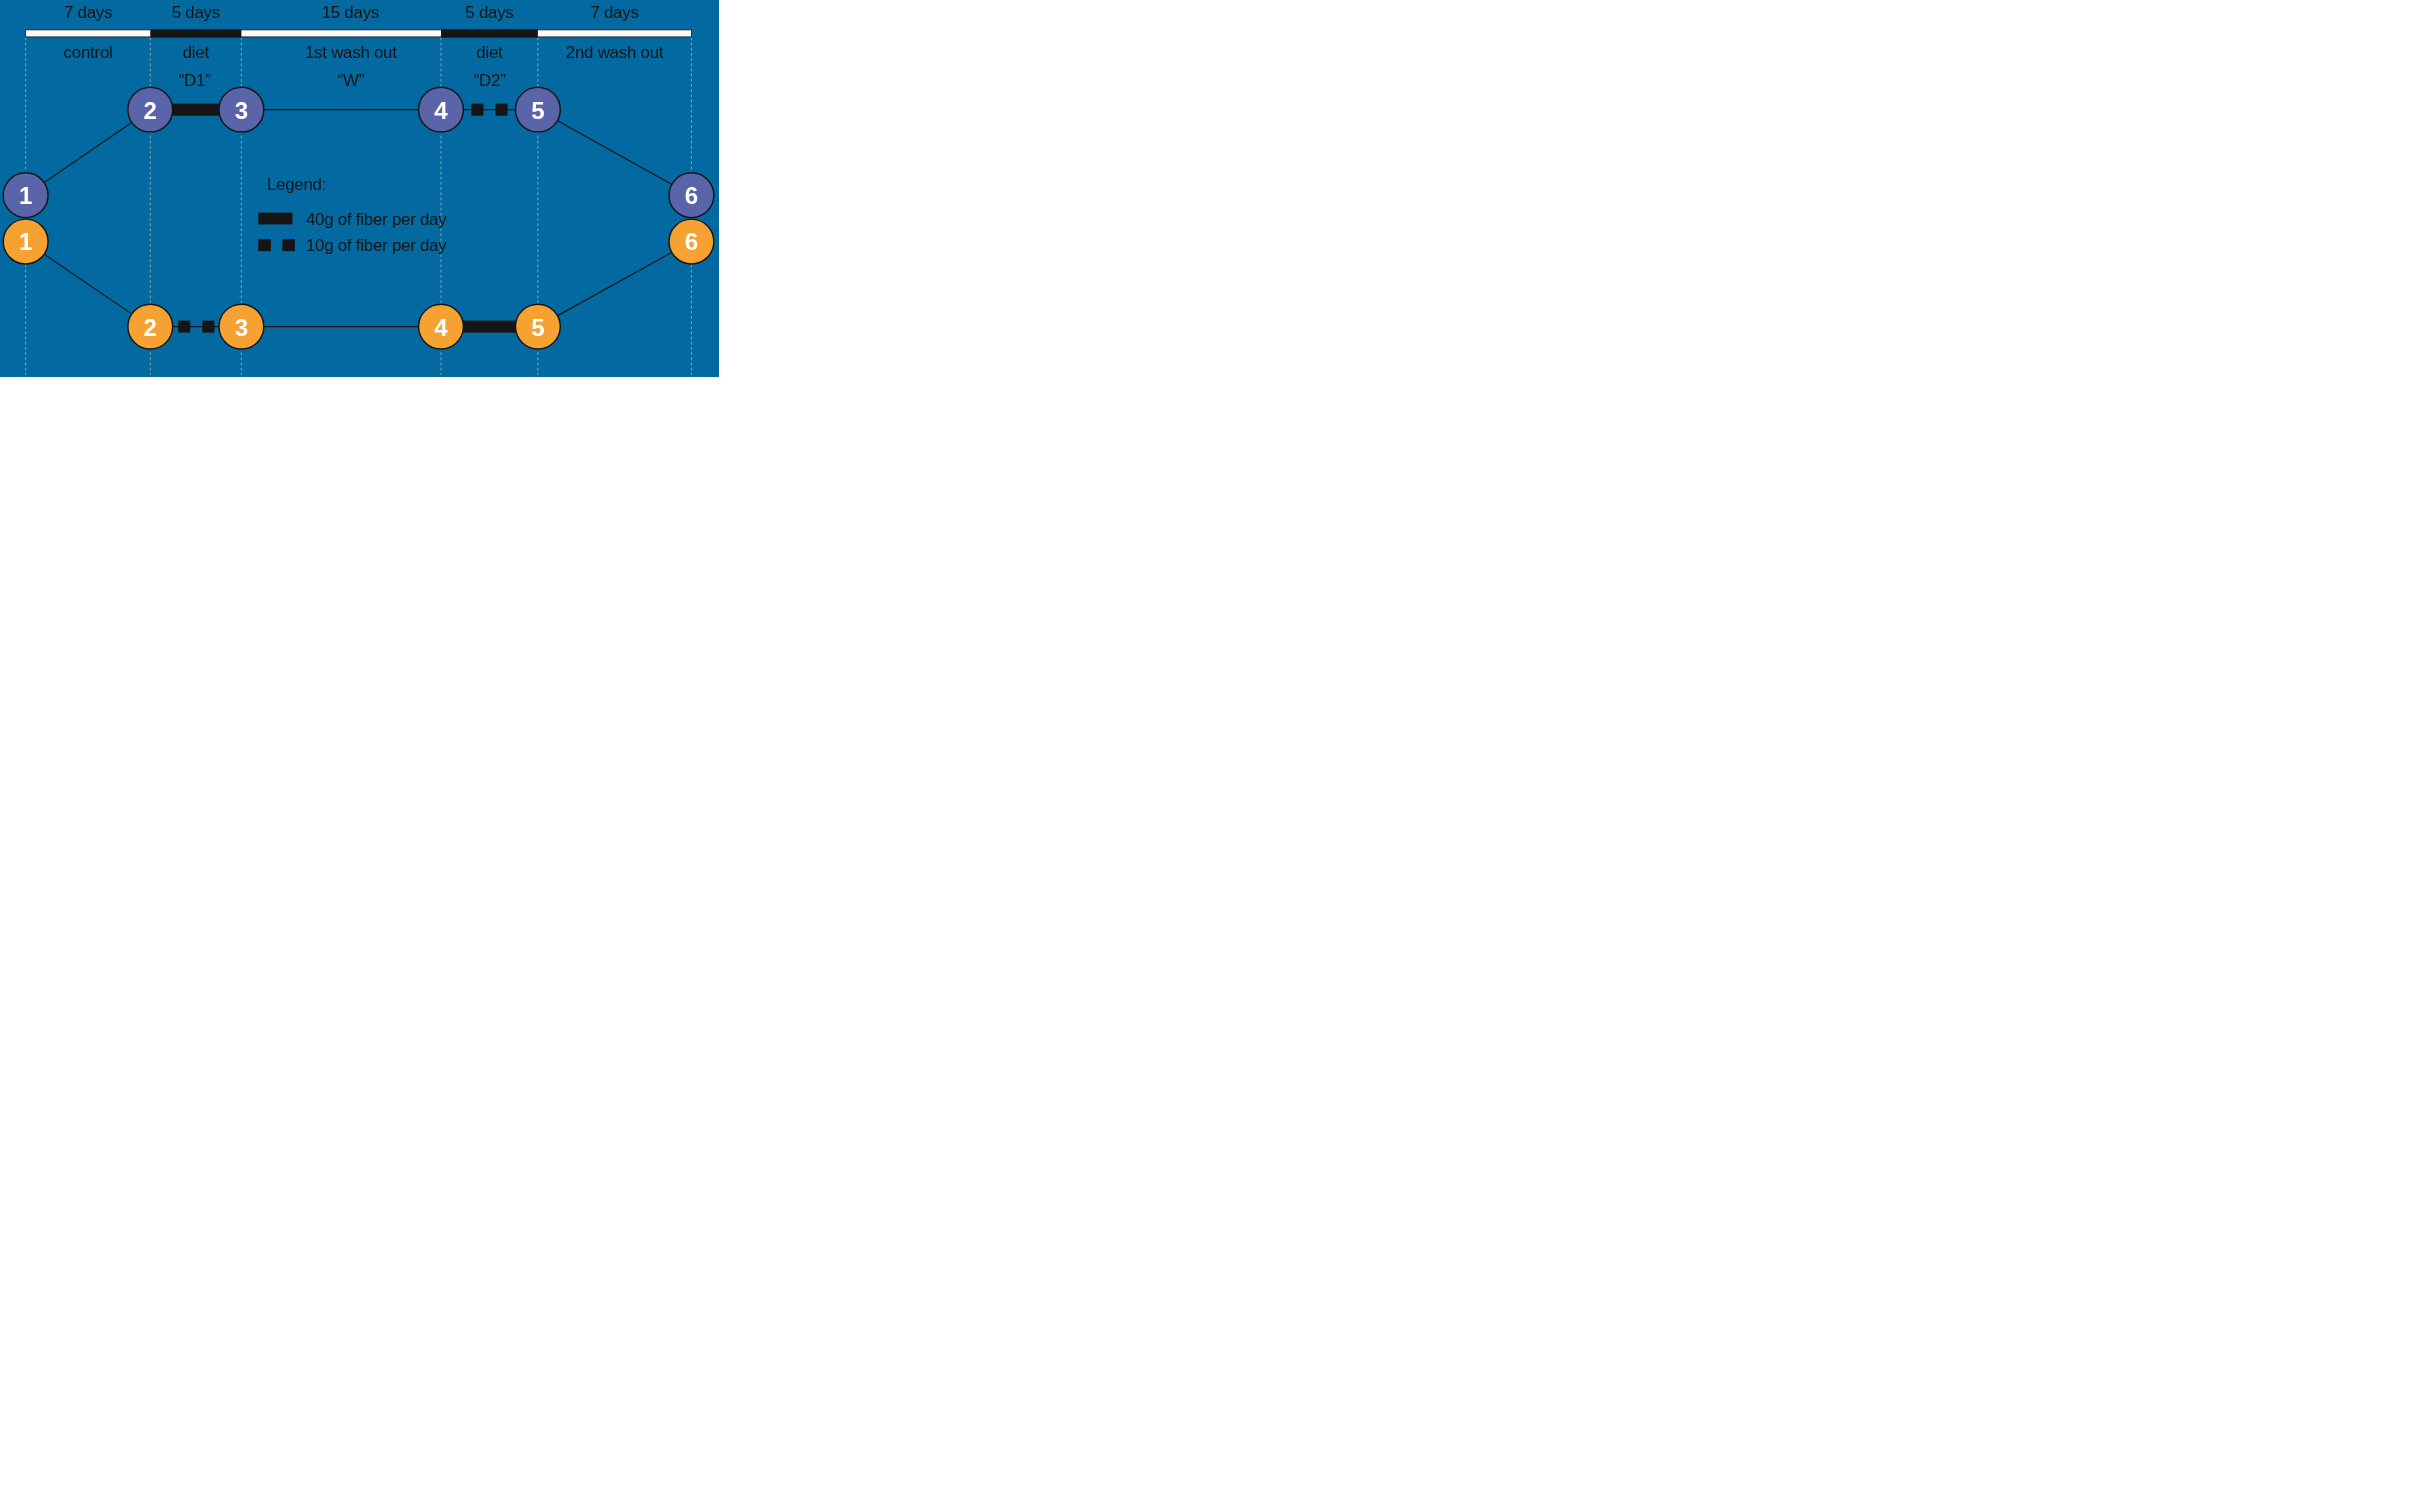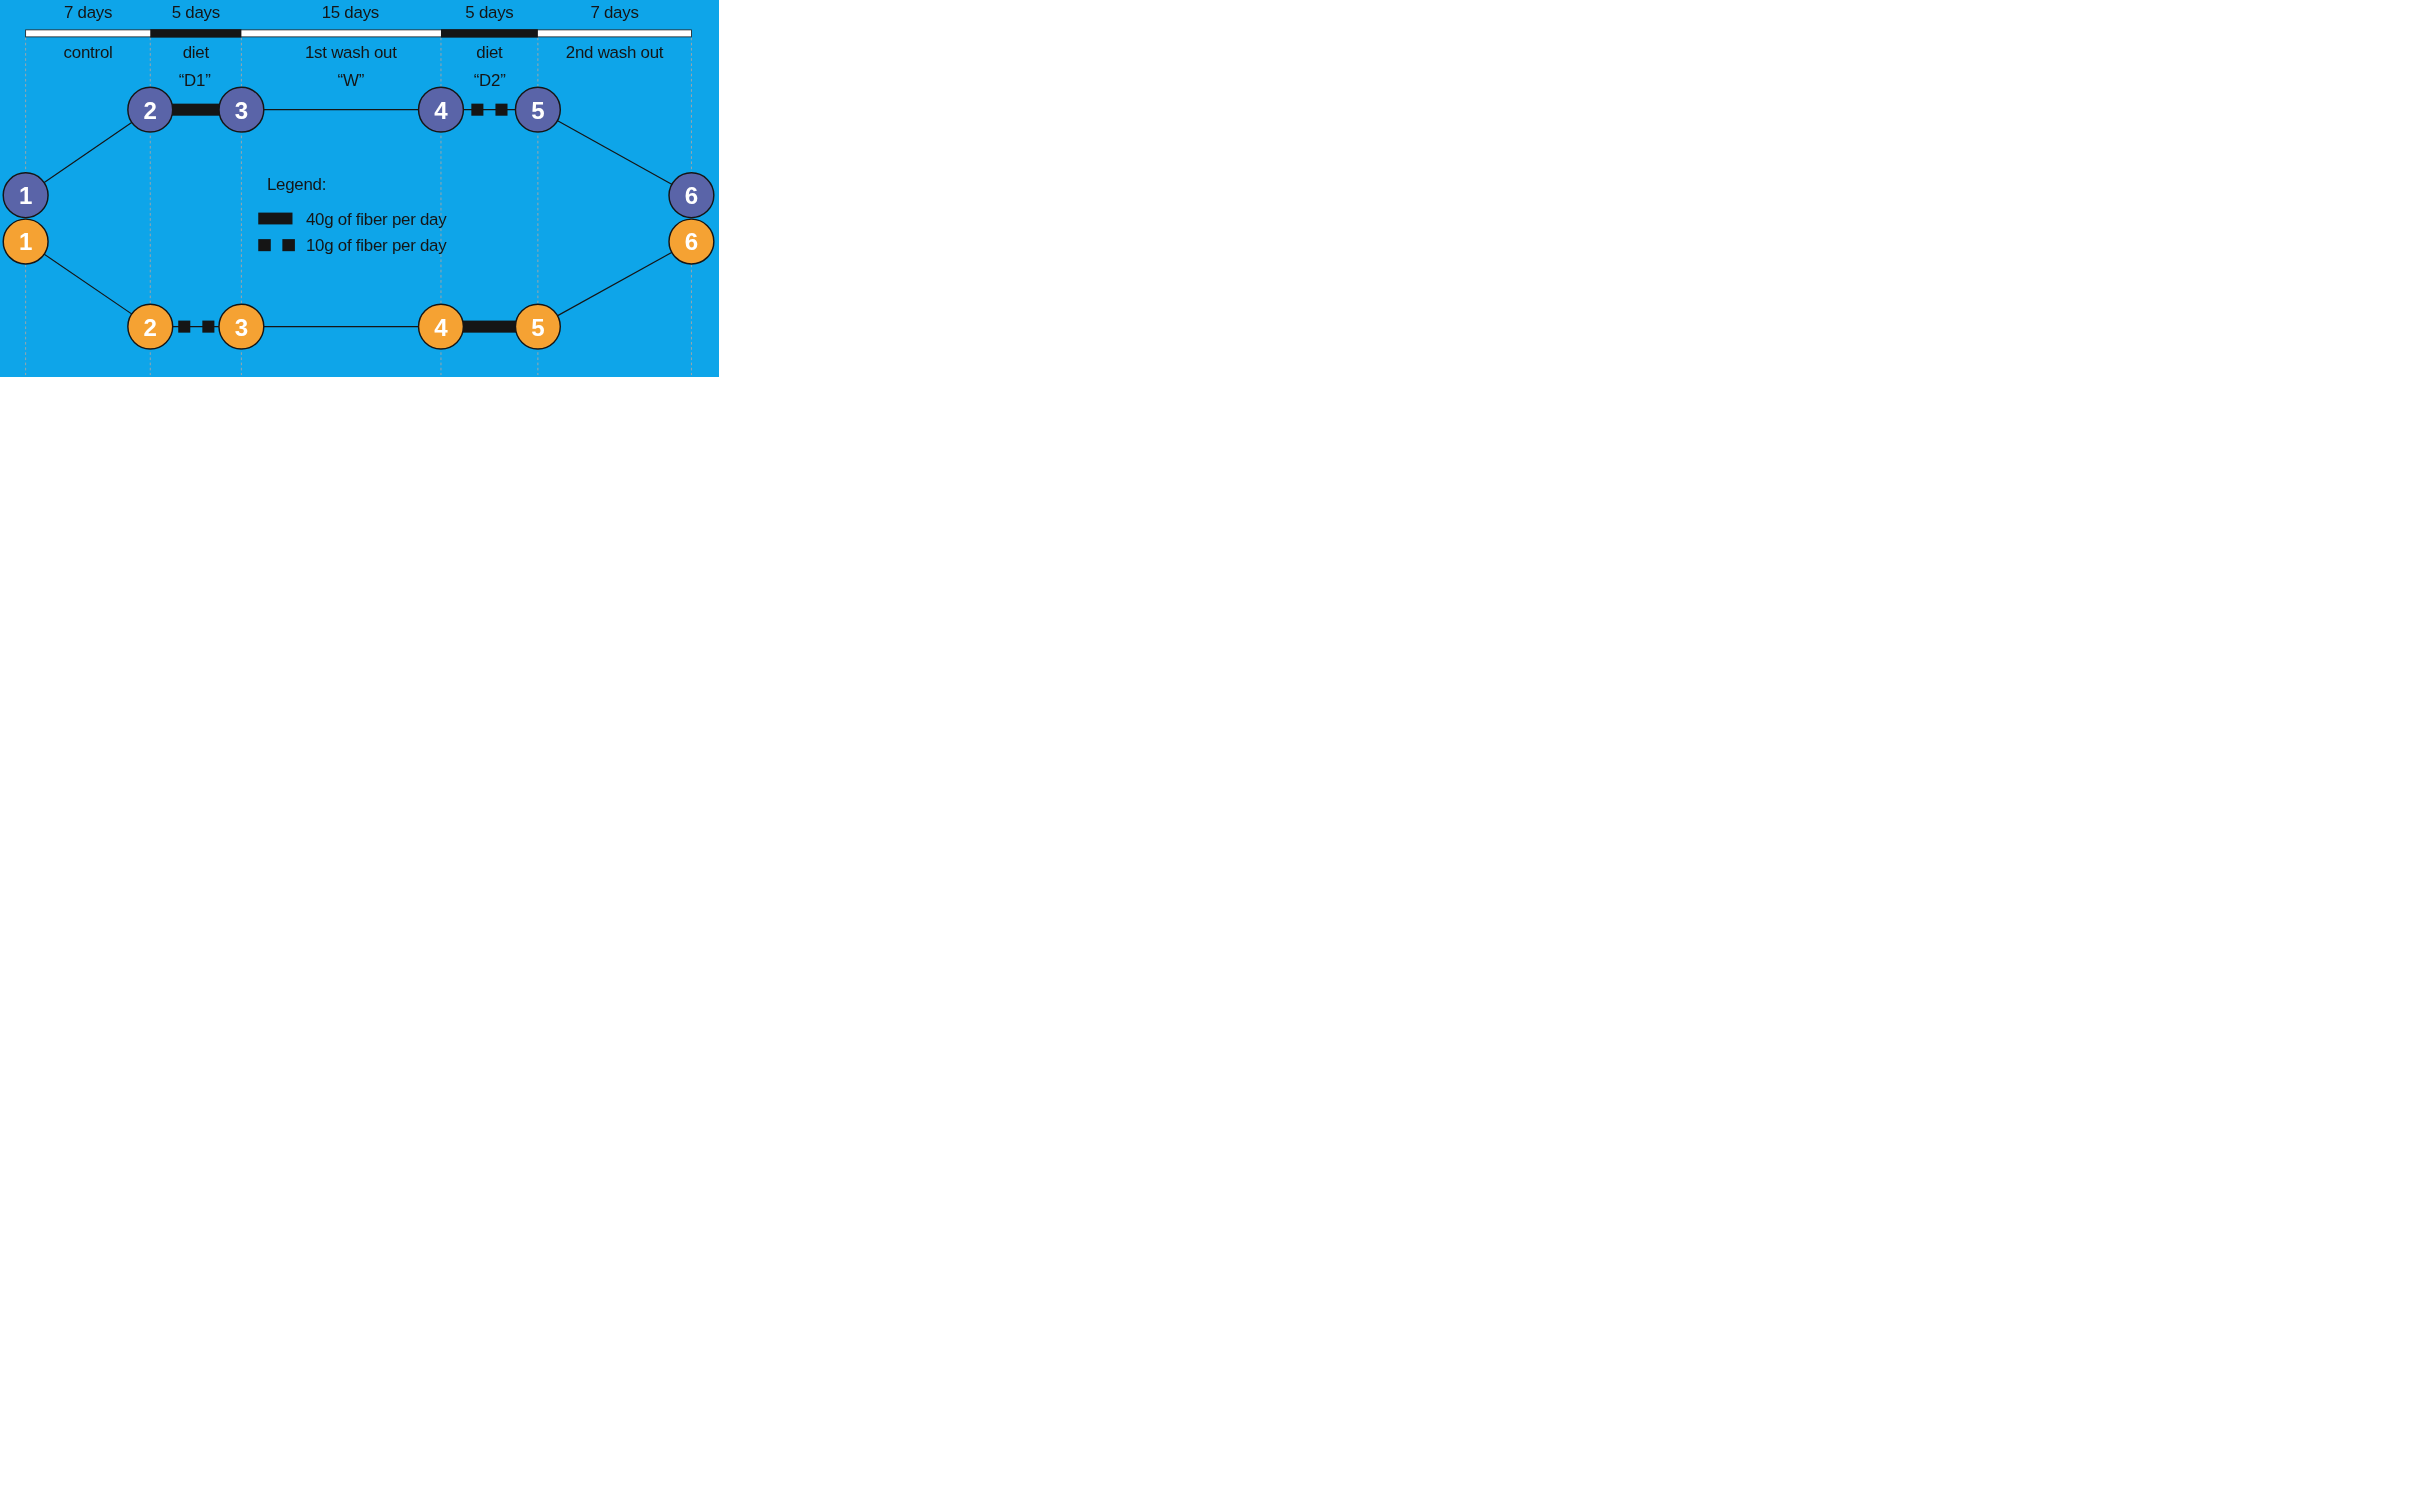--- a/index.html
+++ b/index.html
@@ -1,19 +1,19 @@
 <!DOCTYPE html>
 <html style="font-size:7.7px"><head>
 <meta charset="utf-8">
 <style>
   html,body{margin:0;padding:0;background:#ffffff;}
   .canvas{
     position:relative;
     width:719px;height:377px;
-    background:#0ea5e9;
+    background:#0369a1;
     overflow:hidden;
   }
   svg{display:block;}
   .t{
     font-family:"Liberation Sans", sans-serif;
     font-size:35px;
     letter-spacing:-0.5px;
   }
   .num{
     font-family:"Liberation Sans", sans-serif;

